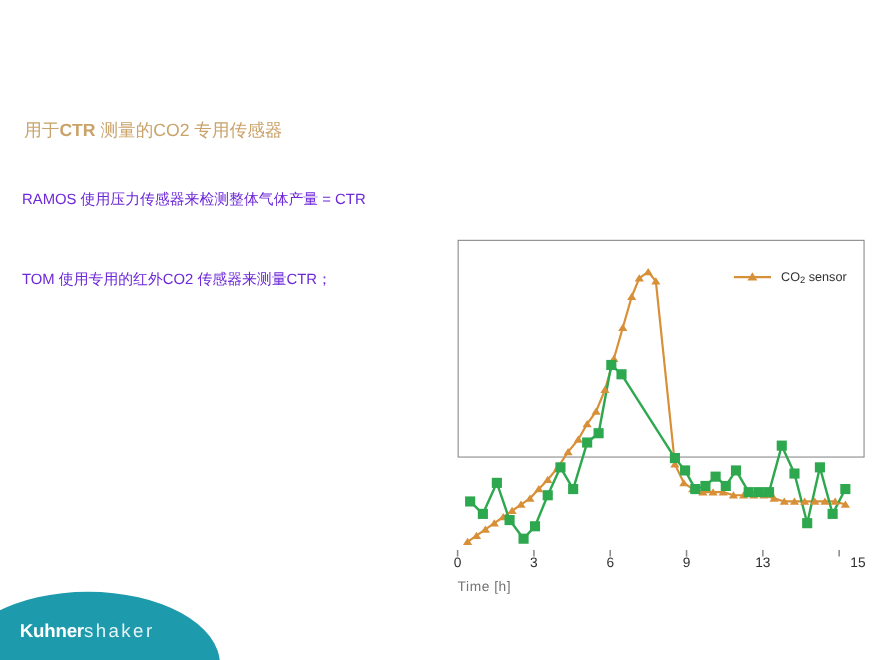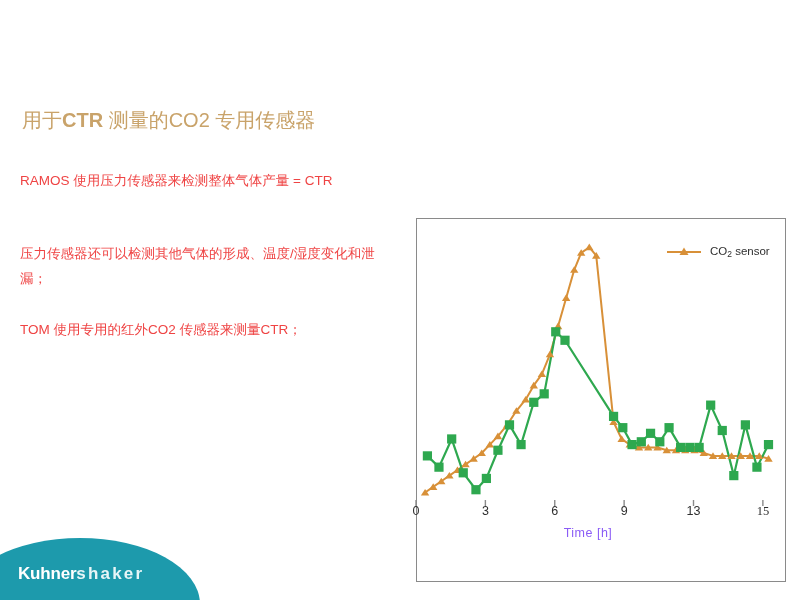--- a/index.html
+++ b/index.html
@@ -33,41 +33,41 @@
     letter-spacing: 2px;
     font-weight: 400;
     white-space: nowrap;
   }
 
   
   .slide-subtitle {
     position: absolute;
     left: 22px;
     top: 110px;
-    font-size: 20px;
+    font-size: 16px;
     line-height: 20px;
     color: #c9a36a;
     white-space: nowrap;
     font-weight: 400;
   }
   .slide-subtitle b { font-weight: 700; color:#c9a36a; }
 
   
   .body-block {
     position: absolute;
     left: 20px;
     top: 168px;
     width: 380px;
     color: #7fa9b5;
     font-size: 13.5px;
     line-height: 25px;
   }
   .body-para {
     margin: 0 0 24px 0;
-    color: #ef4444;
+    color: #6d28d9;
   }
   .body-para.p1 { margin-bottom: 48px; }
   .body-para.p2 { margin-bottom: 26px; }
   .body-para.p3 { }
   .body-para.p4 { margin-bottom: 0; }
 
   
   .chart-wrap {
     position: absolute;
     left: 388px;
@@ -86,21 +86,21 @@
     font-size: 11.5px;
     color: #3a3a3a;
     letter-spacing: 0.3px;
     white-space: nowrap;
   }
   .plot-frame {
     position: absolute;
     left: 28px;
     top: 8px;
     width: 370px;
-    height: 364px;
+    height: 198px;
     border: 1.4px solid #8a8a8a;
     box-sizing: border-box;
     background: #ffffff;
   }
   .plot-svg { position:absolute; left:0; top:0; }
   .axis-svg { position:absolute; left:0; top:0; }
 
   .xtick-labels {
     position: absolute;
     left: 28px;
@@ -109,26 +109,25 @@
     height: 18px;
   }
   .xtick-labels span {
     position: absolute;
     font-size: 12.5px;
     color: #2f2f2f;
     transform: translateX(-50%);
   }
   .chart-xlabel {
     position: absolute;
-    left: 15px;
+    left: 28px;
     top: 316px;
     width: 370px;
-    text-align: center;
     font-size: 12.5px;
-    color: #8b5cf6;
+    color: #737373;
     letter-spacing: 0.5px;
   }
 
   
   .legend {
     position: absolute;
     left: 250px;
     top: 18px;
     font-size: 11.5px;
     color: #2f2f2f;
@@ -155,35 +154,34 @@
   }
   .logo-text {
     position: absolute;
     left: 58px;
     top: 26px;
     font-size: 17px;
     white-space: nowrap;
     color: #ffffff;
   }
   .logo-text .b1 { font-weight: 700; letter-spacing: -0.2px; }
-  .logo-text .b2 { font-weight: 700; letter-spacing: 2.2px; color: #e7f5f7; margin-top: 42px; }
+  .logo-text .b2 { font-weight: 400; letter-spacing: 2.2px; color: #e7f5f7; margin-top: 42px; }
 </style>
 </head>
 <body>
 
 <div class="slide">
 
 
   <div class="slide-subtitle">
     <span>用于</span><b>CTR</b><span> 测量的CO2 专用传感器</span>
   </div>
 
   <div class="body-block">
     <p class="body-para p1">RAMOS 使用压力传感器来检测整体气体产量 = CTR</p>
-    <p class="body-para p2">压力传感器还可以检测其他气体的形成、温度/湿度变化和泄漏；</p>
     <p class="body-para p3">TOM 使用专用的红外CO2  传感器来测量CTR；</p>
   </div>
 
   <div class="chart-wrap">
 
     <div class="chart-ylabel">CTR   [mmol/L/h]</div>
 
     <div class="plot-frame">
       <svg class="plot-svg" id="plot-svg" width="370" height="282" viewBox="0 0 370 282">
           <polyline points="8.09375,273.54 16.1875,267.9 24.28125,262.26 32.375,256.62 40.46875,250.98 48.5625,245.34 56.65625000000001,239.7 64.75,234.06 72.84375,225.6 80.9375,217.14 90.1875,205.86 99.4375,191.76 108.6875,180.48000000000002 116.78125,166.38 124.87500000000001,155.1 132.96875,135.35999999999999 141.0625,107.16 149.15625,78.96000000000001 157.25,50.76000000000002 164.1875,33.84 172.28125,28.19999999999999 179.21875,36.66 196.5625,203.04 204.65625,219.96 212.74999999999997,225.6 222,228.42000000000002 231.25,228.42000000000002 240.5,228.42000000000002 249.75000000000003,231.24 259,231.24 268.25,231.24 277.5,231.24 286.75,234.06 296,236.88 305.25,236.88 314.5,236.88 323.75,236.88 333,236.88 342.25,236.88 351.5,239.7" fill="none" stroke="#d89038" stroke-width="2" stroke-linejoin="round"></polyline>
@@ -278,21 +276,21 @@
         <line x1="305.5" x2="305.5" y1="290" y2="296" stroke="#8a8a8a" stroke-width="1.4"></line>
         <line x1="374.875" x2="374.875" y1="290" y2="296" stroke="#8a8a8a" stroke-width="1.4"></line>
       </svg>
 
     <div class="xtick-labels" id="xtick-labels">
         <span style="left: 0px;">0</span>
         <span style="left: 69.375px;">3</span>
         <span style="left: 138.75px;">6</span>
         <span style="left: 208.125px;">9</span>
         <span style="left: 277.5px;">13</span>
-        <span style="left: 347px; font-family: Liberation Serif, serif;">15</span>
+        <span style="left: 364px;">15</span>
       </div>
 
     <div class="chart-xlabel">Time   [h]</div>
   </div>
 
   <div class="logo-band">
     <div class="logo-text">
       <span class="b1">Kuhner</span><span class="b2">shaker</span>
     </div>
   </div>

